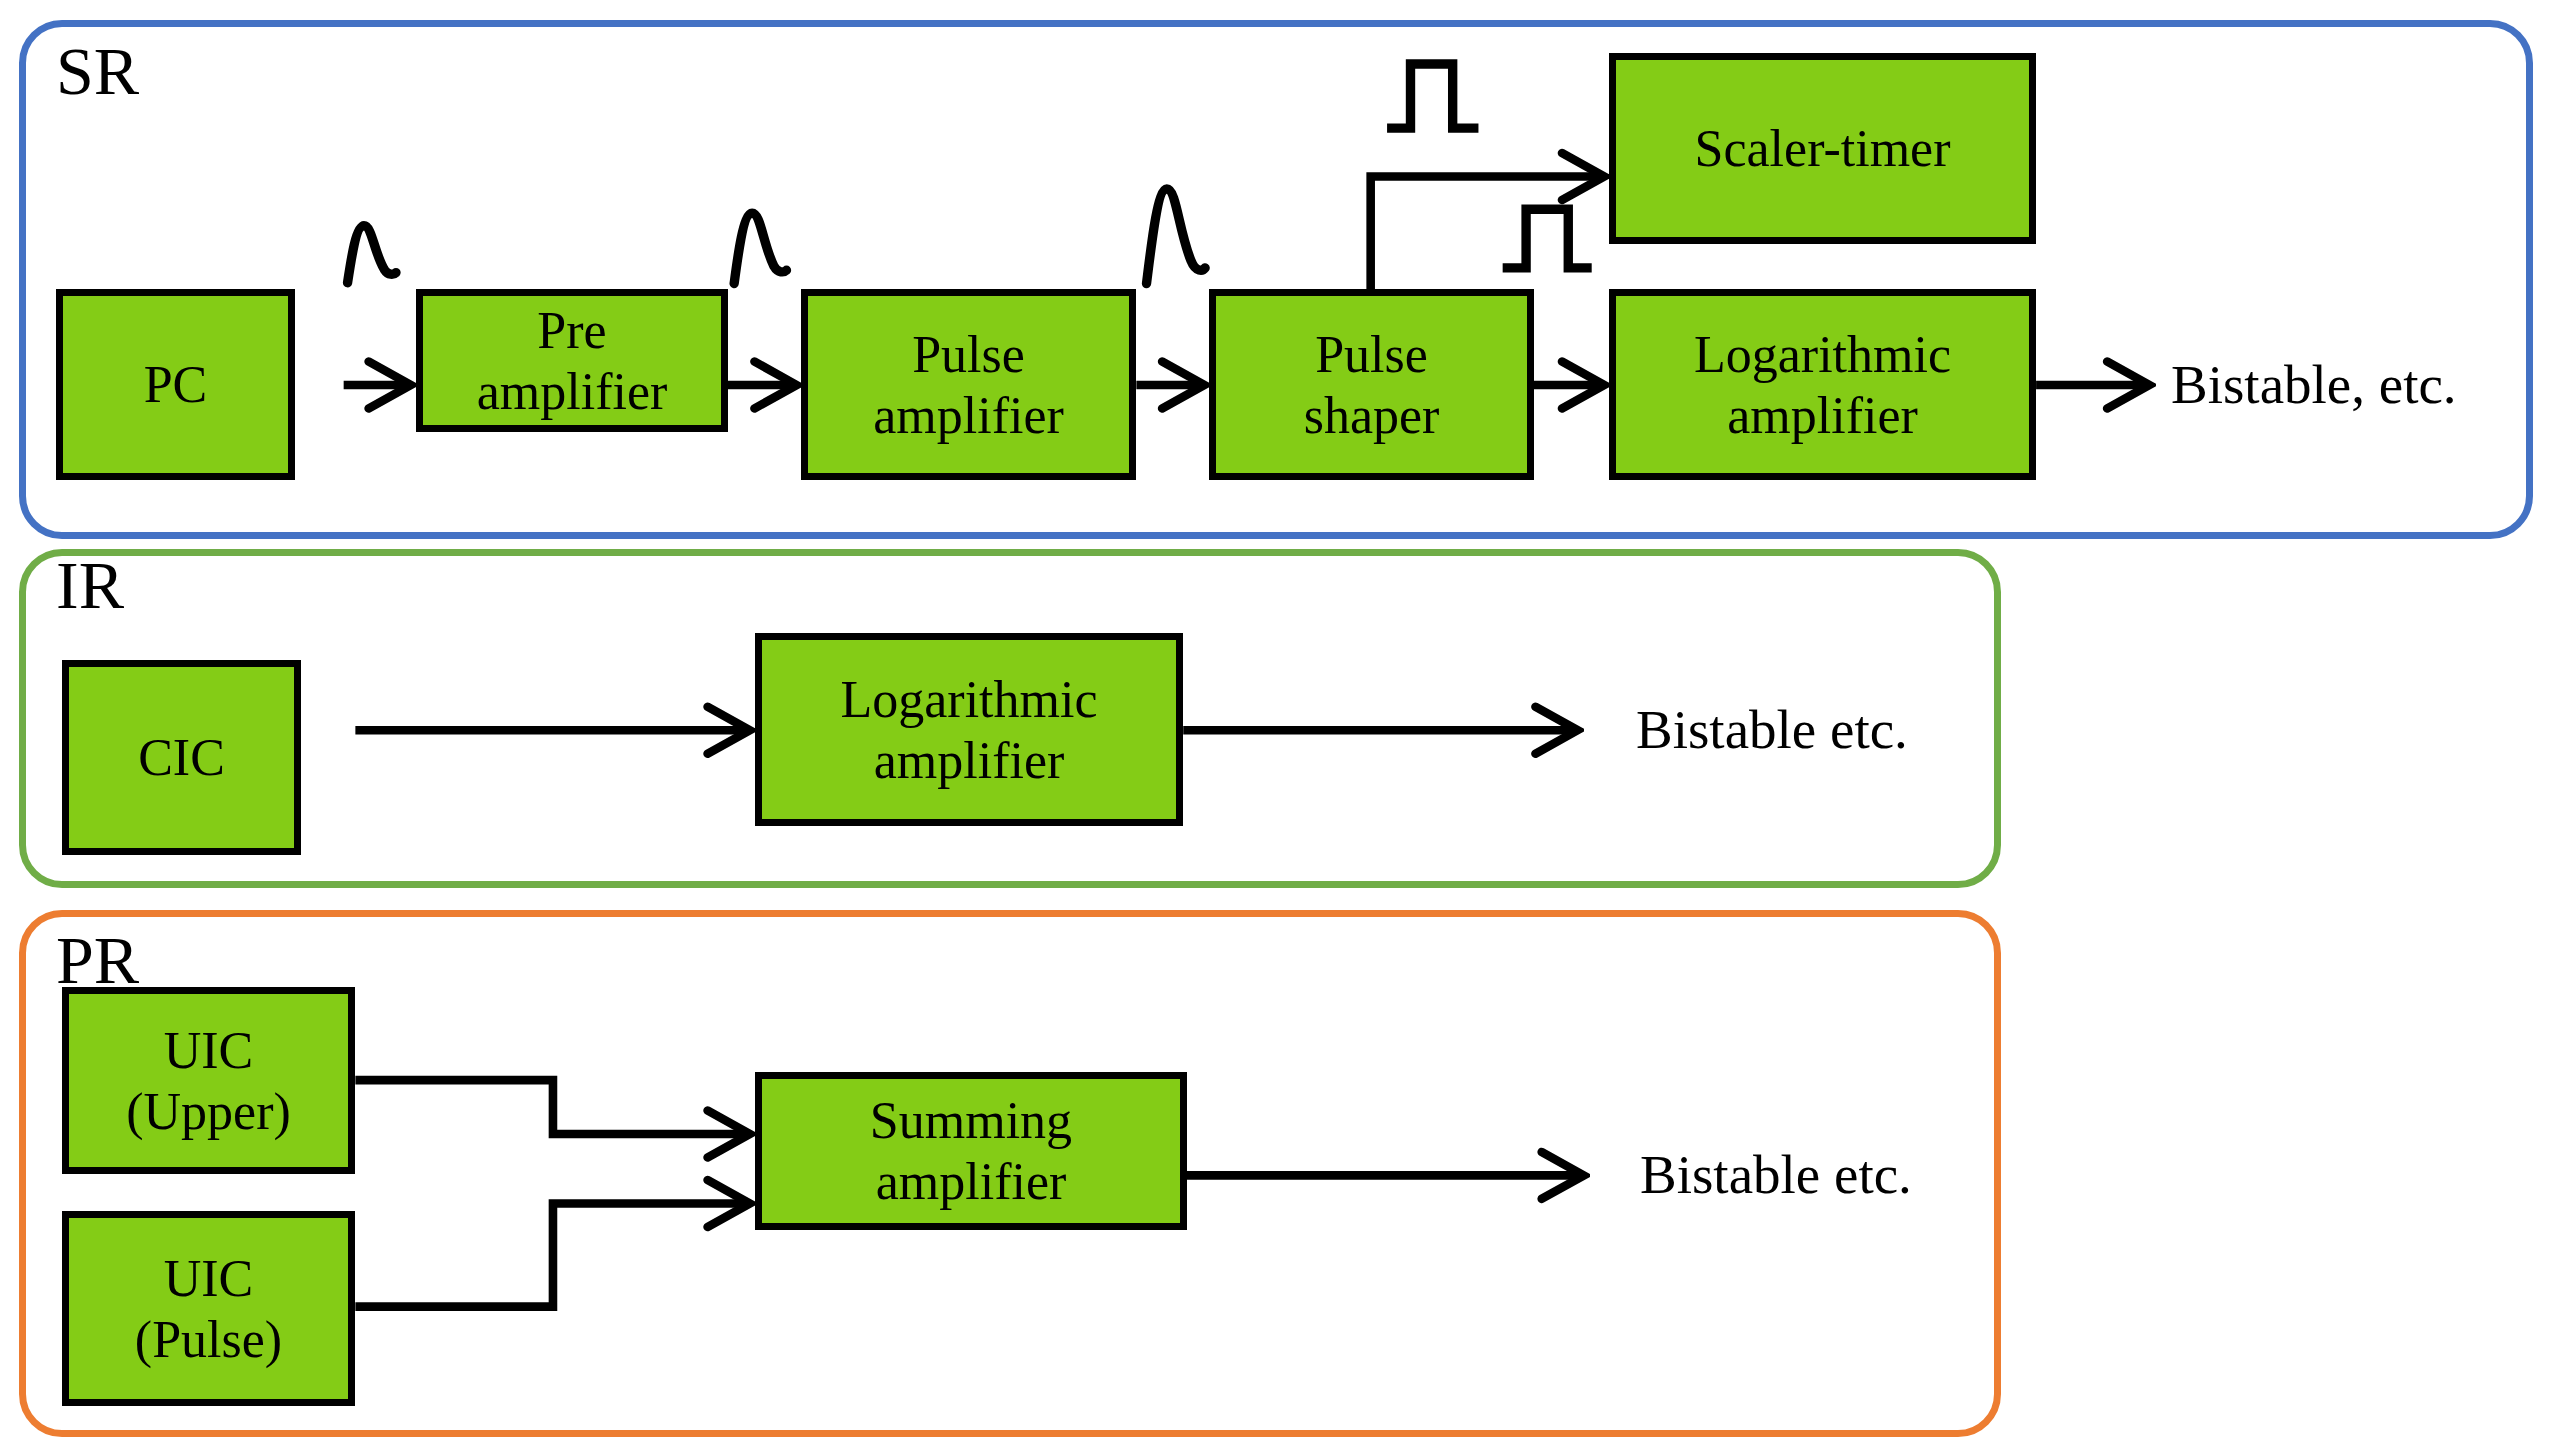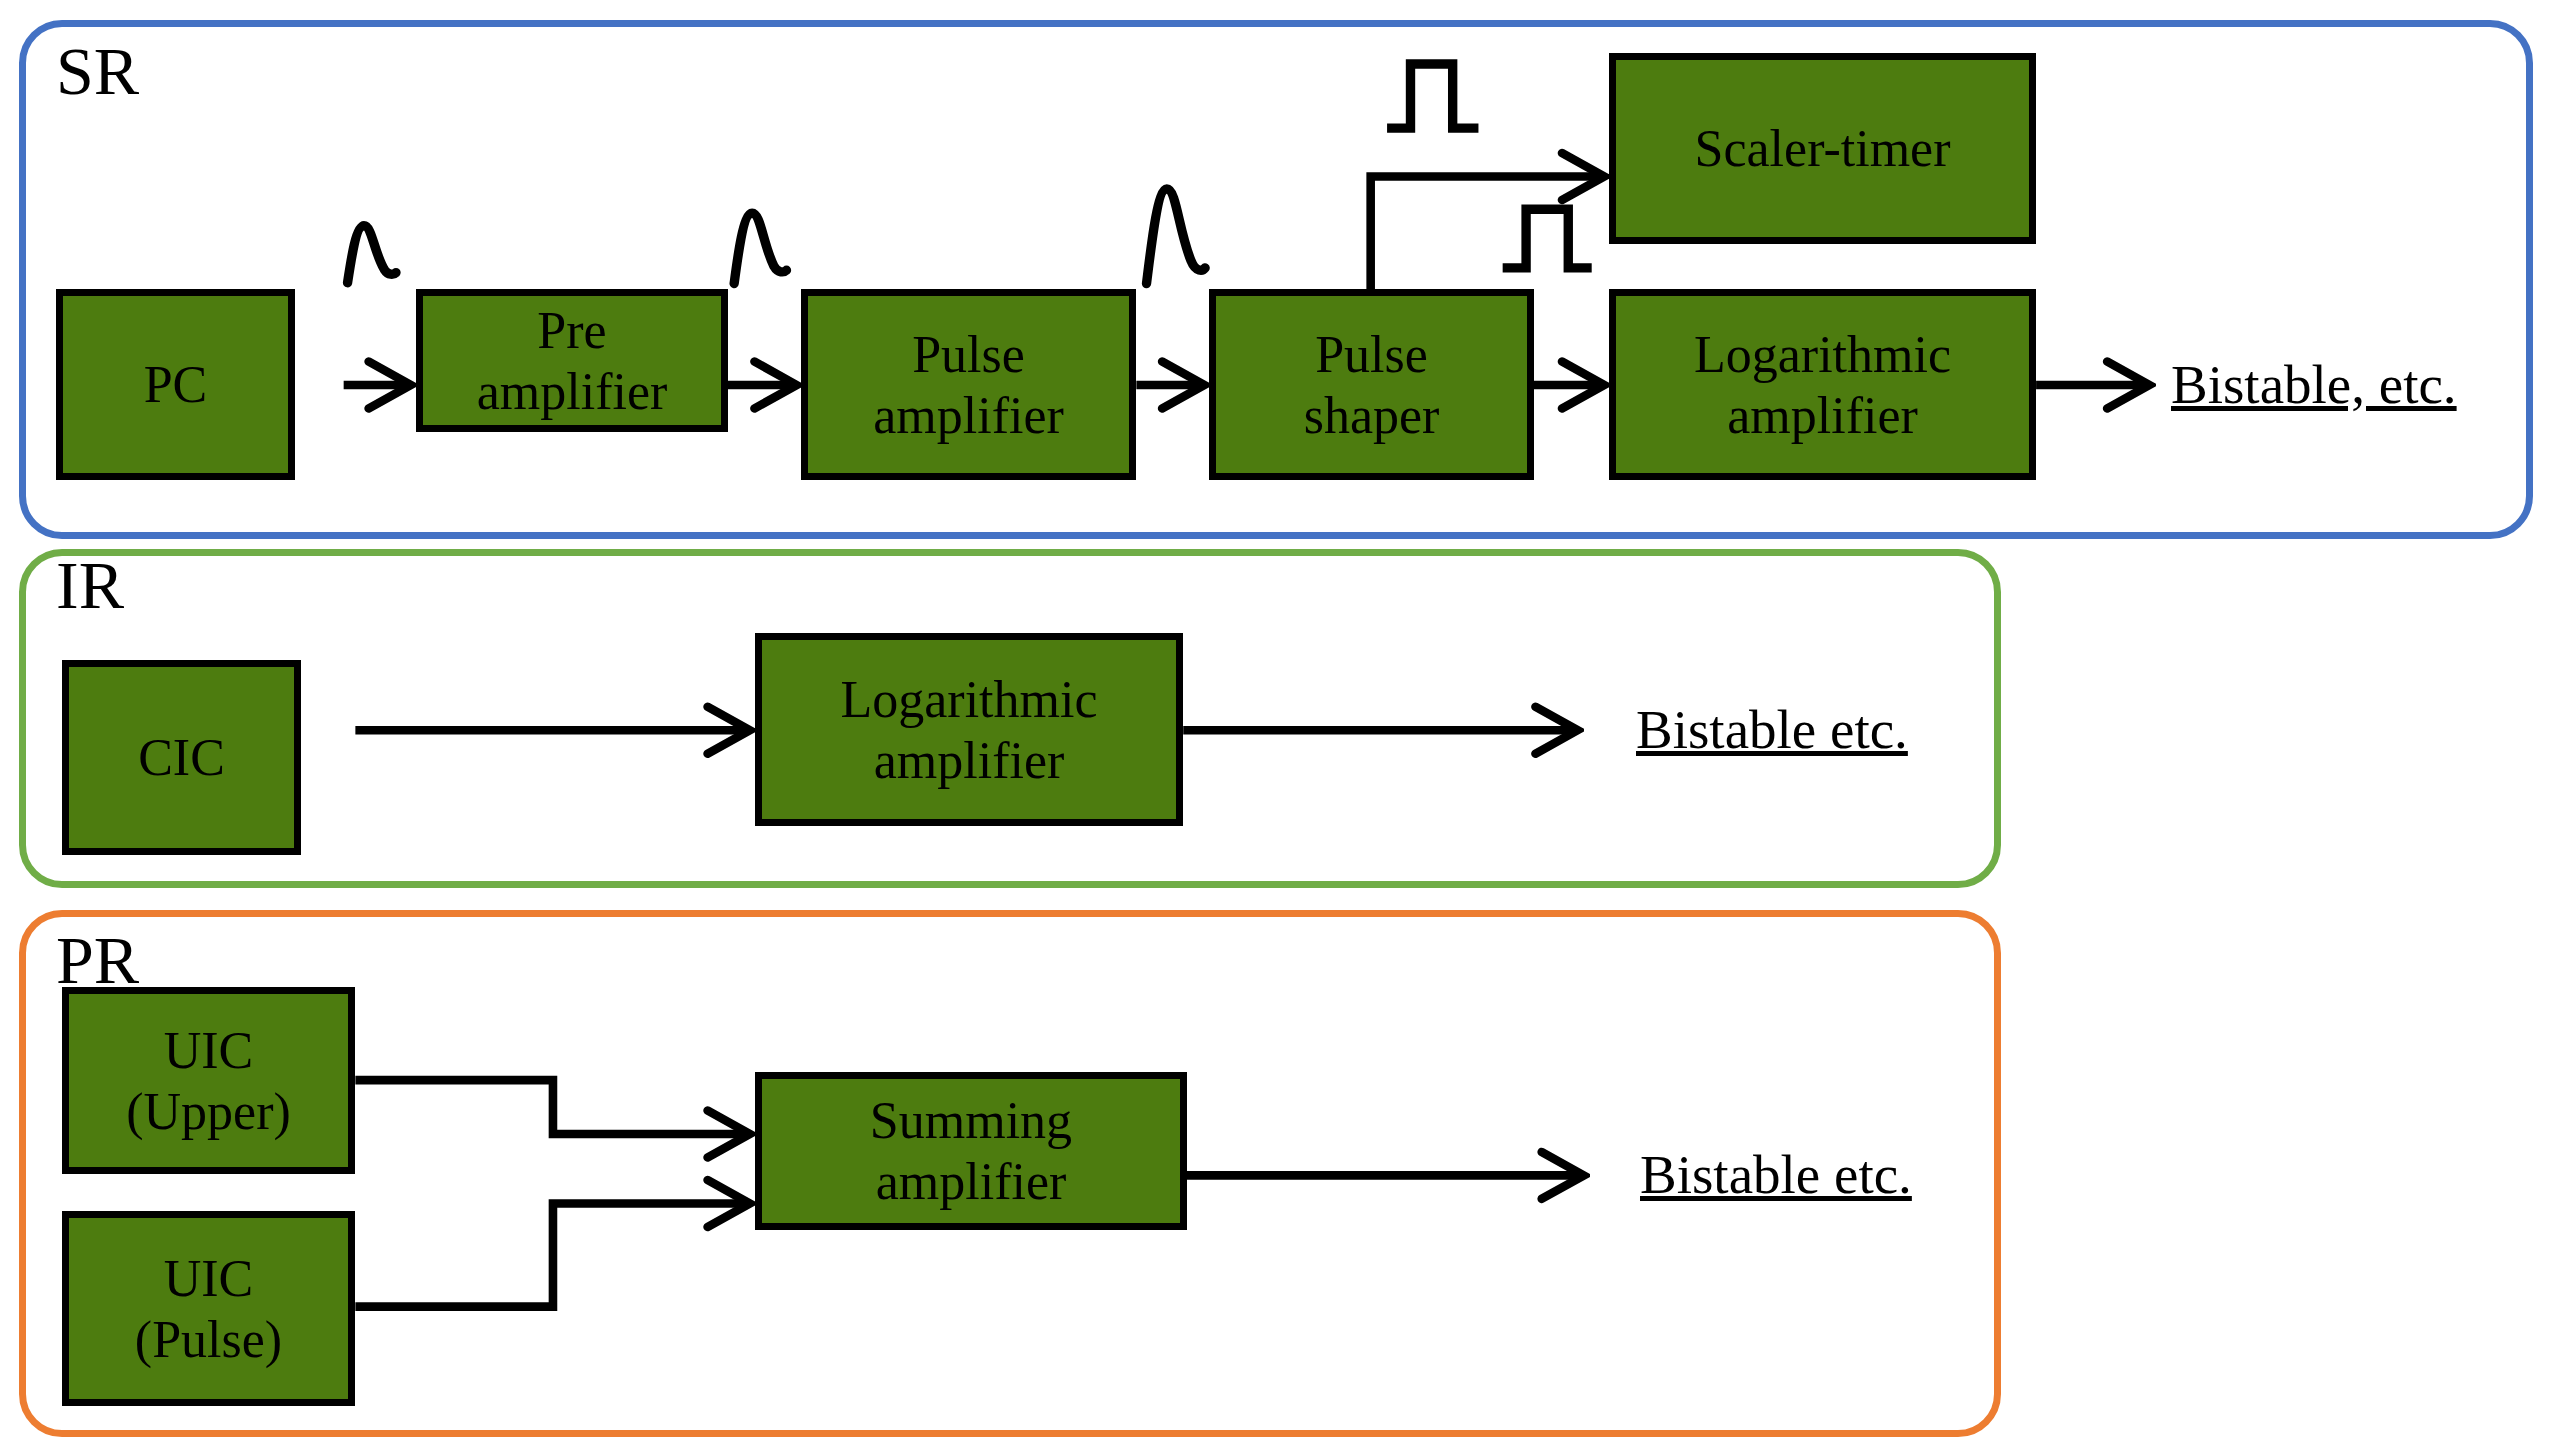--- a/index.html
+++ b/index.html
@@ -8,25 +8,25 @@
     font-family:"Liberation Serif","DejaVu Serif",serif; color:#000;
     overflow:hidden;
   }
   .section {
     position:absolute; box-sizing:border-box;
     border:7px solid #000; border-radius:43px; background:transparent;
   }
   .sec-label { position:absolute; font-size:68px; line-height:1.1; }
   .bbox {
     position:absolute; box-sizing:border-box;
-    border:7.8px solid #000; background:#4d7c0f;
+    border:7.8px solid #000; background:#84cc16;
     display:flex; flex-direction:column; align-items:center; justify-content:center;
     text-align:center; font-size:52px; line-height:61px; white-space:nowrap;
   }
-  .flabel { position:absolute; font-size:55px; line-height:70px; white-space:nowrap;text-decoration:underline; }
+  .flabel { position:absolute; font-size:55px; line-height:70px; white-space:nowrap; }
   svg.overlay { position:absolute; left:0; top:0; pointer-events:none; }
   svg.overlay * { vector-effect:none; }
 </style>
 </head>
 <body>
 
 <div class="canvas">
 
   <div class="section" style="left: 19px; top: 20.3px; width: 2514px; height: 519px; border-color: rgb(68, 114, 196);"></div>
   <div class="sec-label" style="left:56px;top:34px">SR</div>

